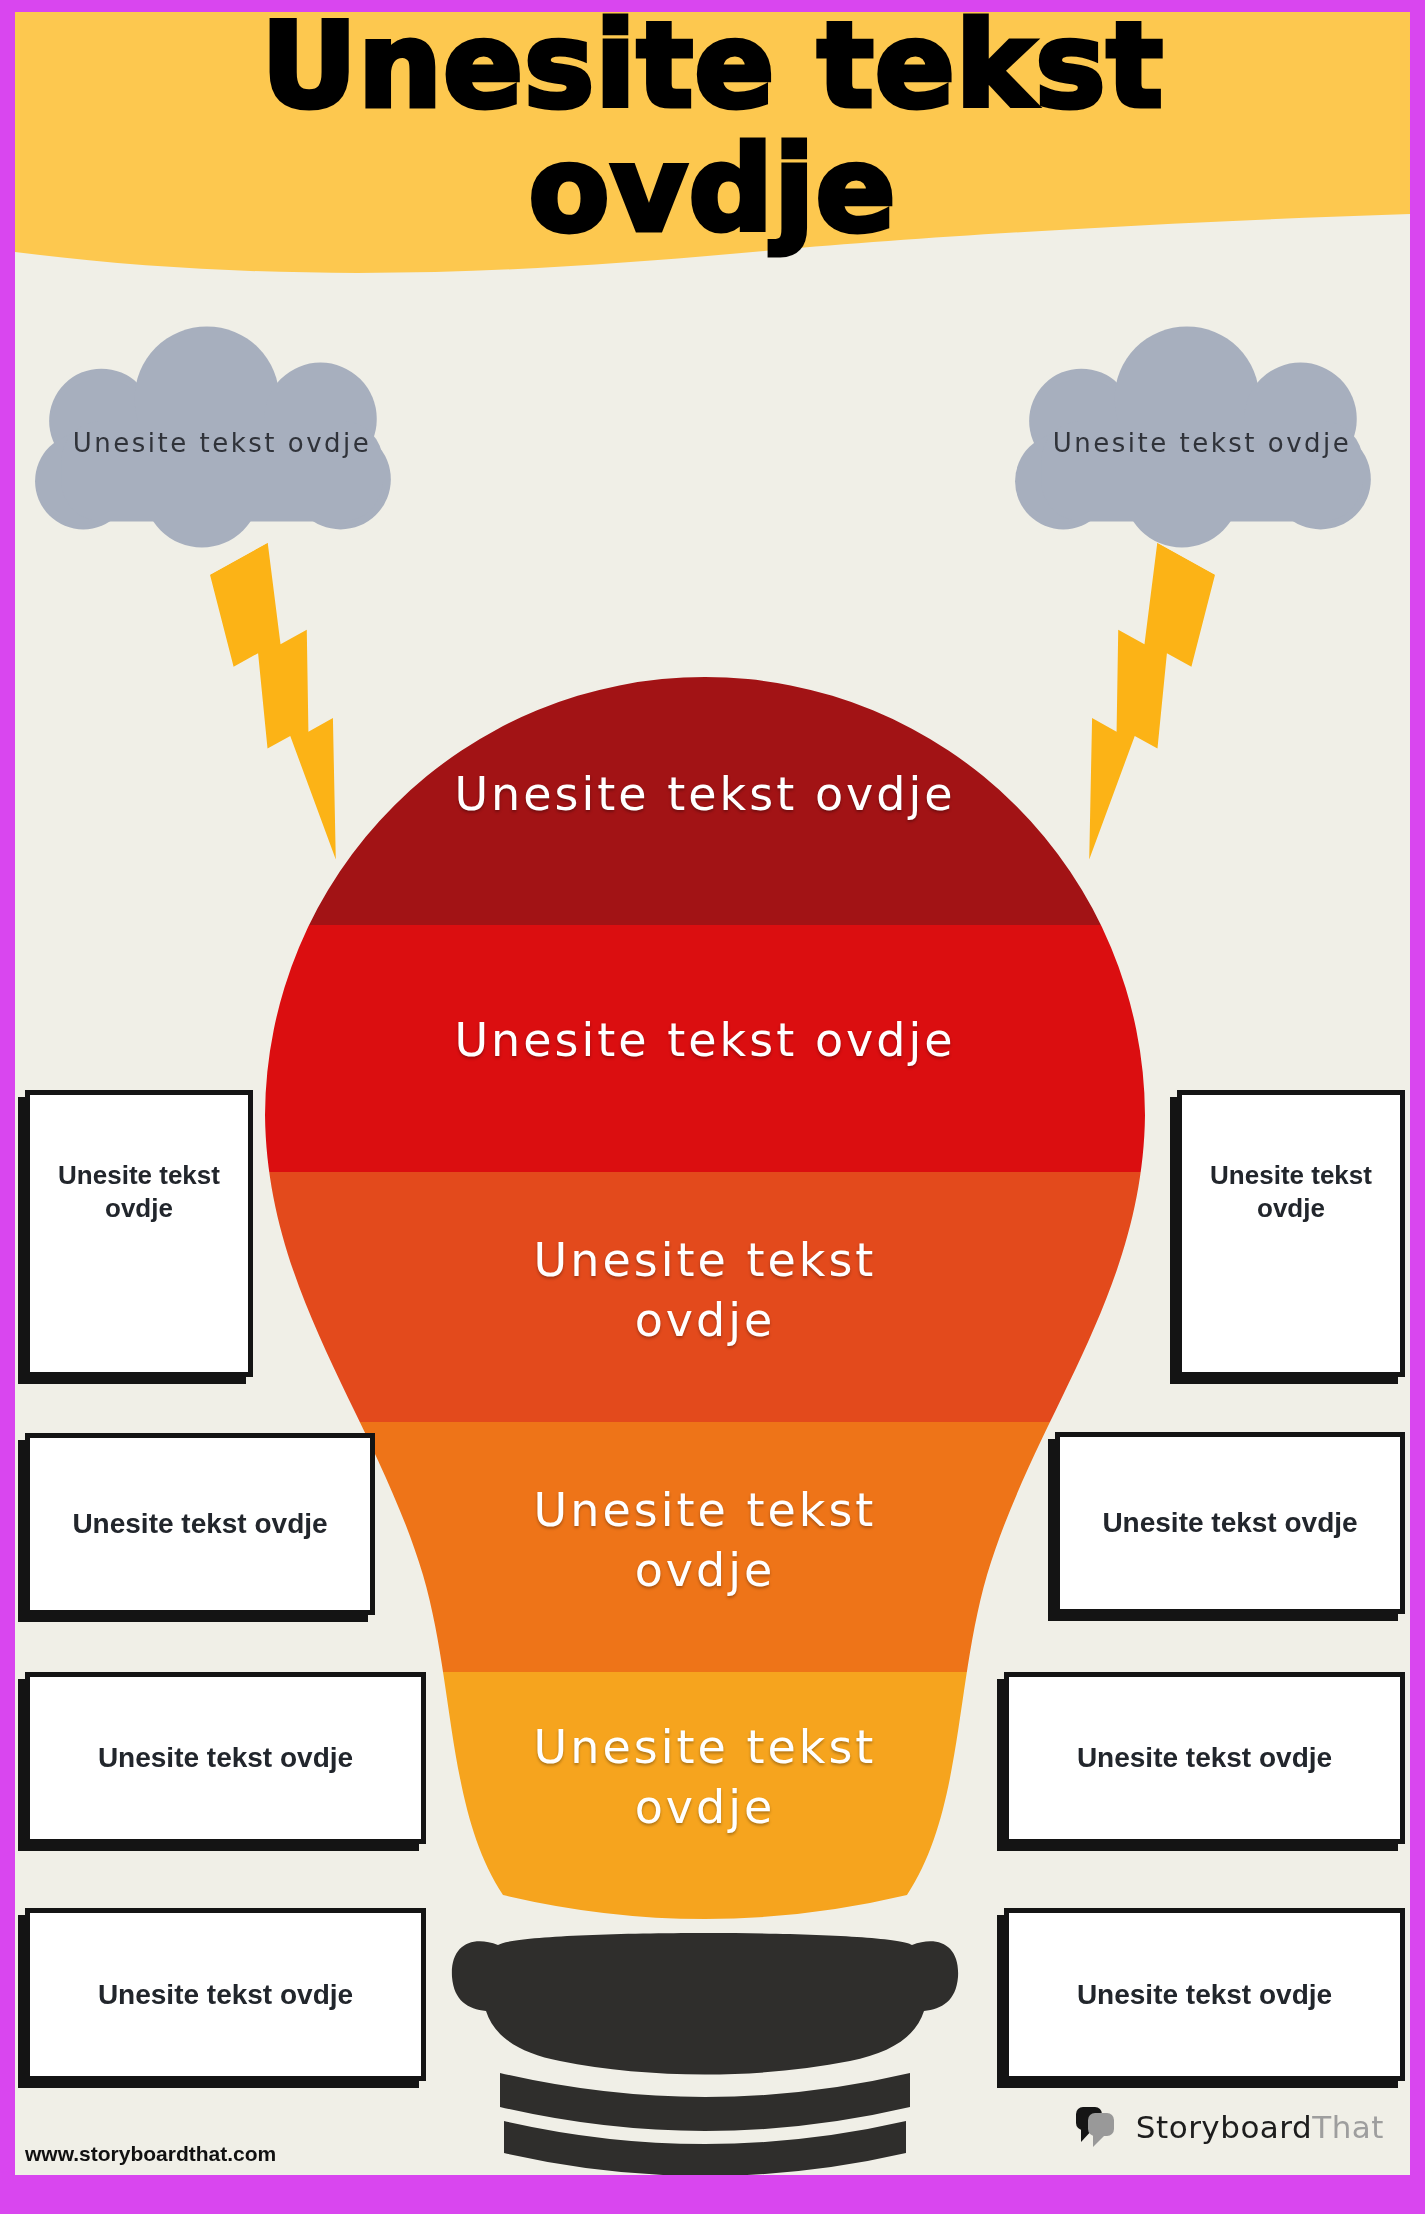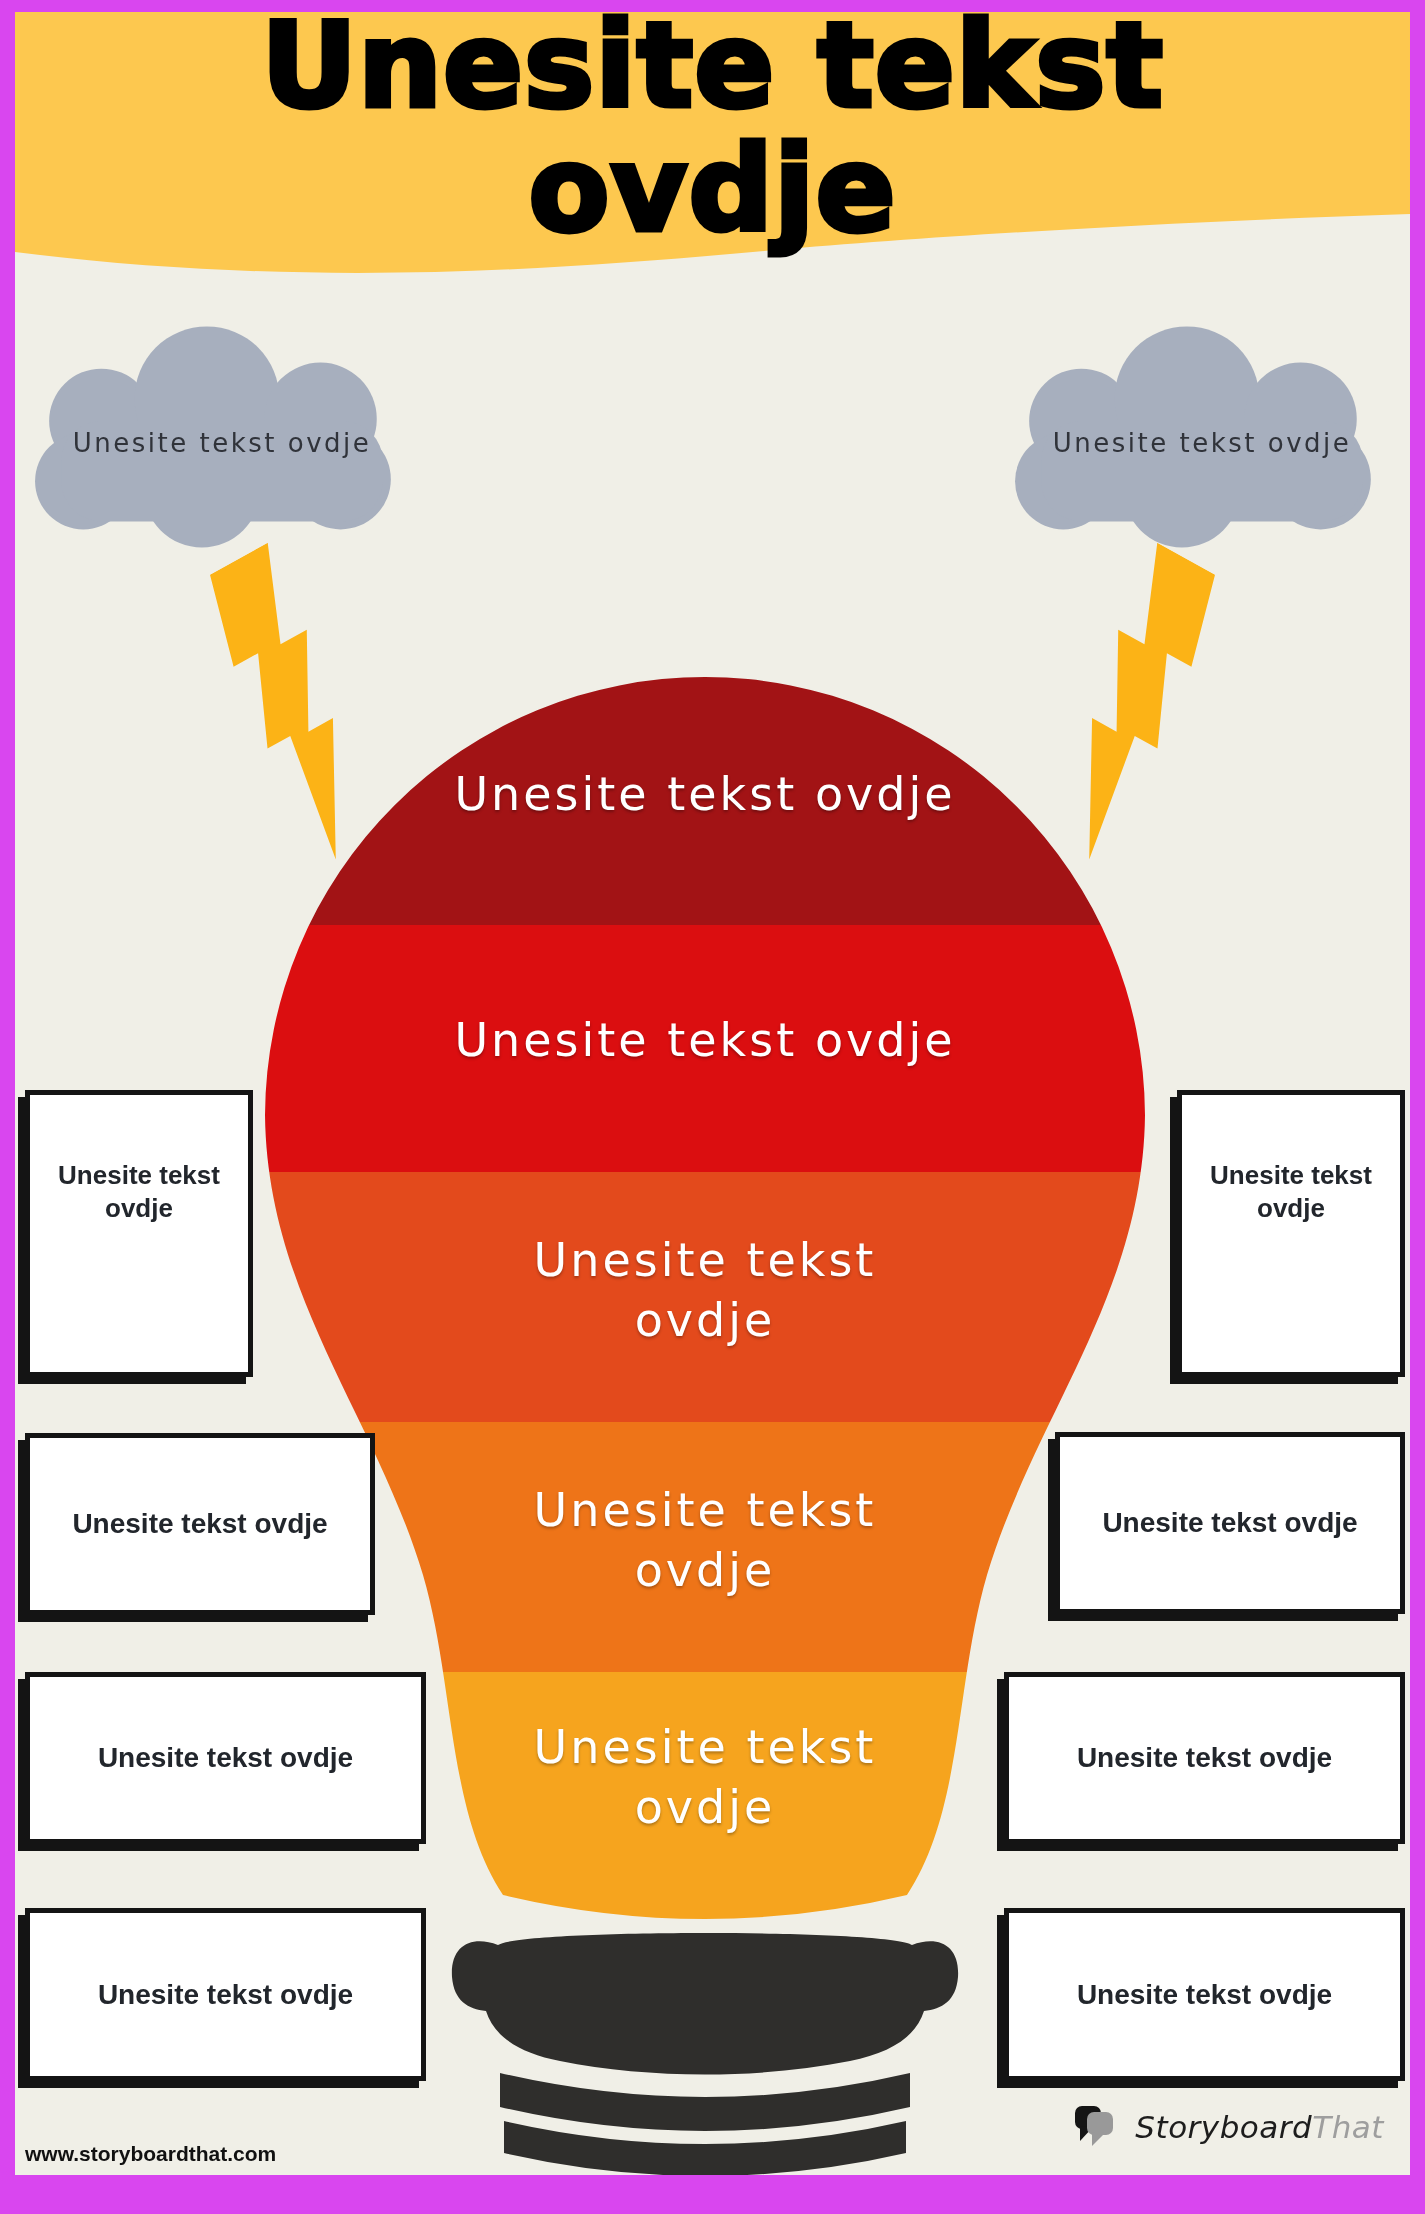--- a/index.html
+++ b/index.html
@@ -51,21 +51,21 @@
   .note-tall{font-size:26px;line-height:33px;padding:0 6px;}
 
   
   .site-url{
     position:absolute;left:10px;top:2130px;
     font-family:"Liberation Sans",sans-serif;font-weight:bold;
     font-size:21px;color:#111;
   }
   .logo{
     position:absolute;right:26px;top:2092px;height:46px;
-    display:flex;align-items:flex-start;gap:16px;font-style:italic;
+    display:flex;align-items:center;gap:16px;
   }
   .logo-text{font-size:31px;letter-spacing:0.5px;line-height:46px;}
   .logo-primary{color:#1D1D1D;}
   .logo-secondary{color:#9E9E9E;}
 </style>
 </head>
 <body>
 
 <div class="frame">
   <div class="content">

